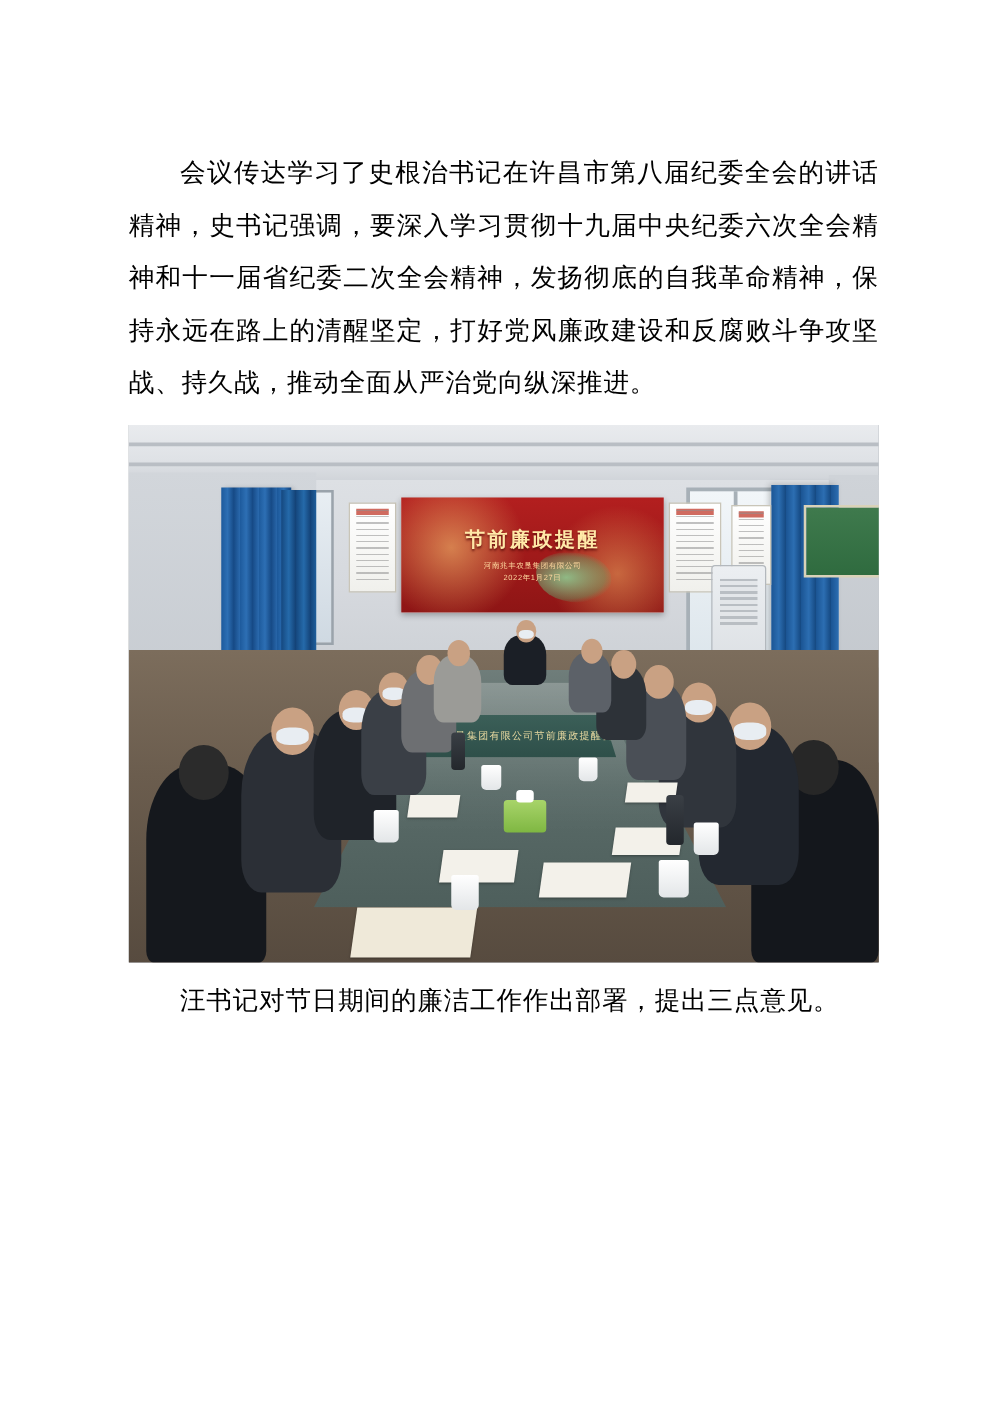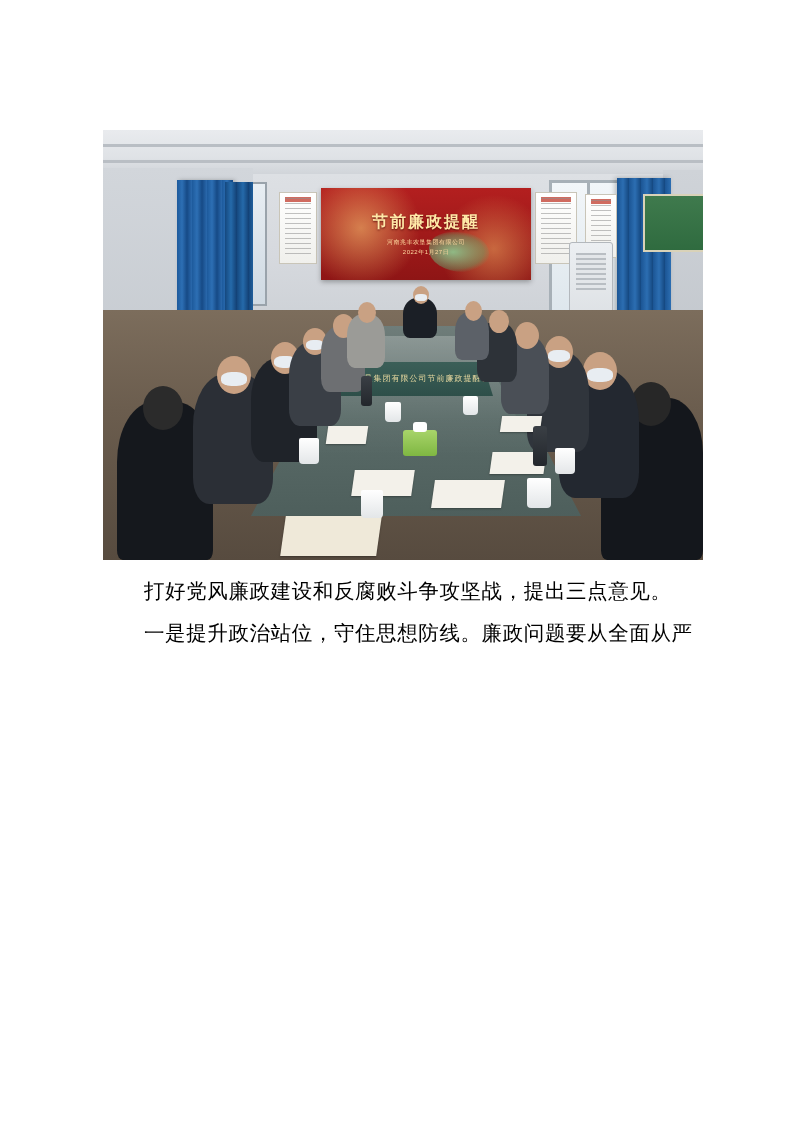--- a/index.html
+++ b/index.html
@@ -250,20 +250,21 @@
   .figure-inner { position: absolute; inset: 0; overflow: hidden; }
   
   .para + .para { margin-top: 0; }
 </style>
 </head>
 <body>
 
 <div class="page">
   <div class="doc-body">
 
+    <p class="para">会议传达学习了史根治书记在许昌市第八届纪委全会的讲话精神，史书记强调，要深入学习贯彻十九届中央纪委六次全会精神和十一届省纪委二次全会精神，发扬彻底的自我革命精神，保持永远在路上的清醒坚定，打好党风廉政建设和反腐败斗争攻坚战、持久战，推动全面从严治党向纵深推进。</p>
 
     <div class="figure">
       <div class="figure-inner">
         <div class="photo"></div>
 
         <div class="ceiling">
           <div class="beam" style="top:14px;"></div>
           <div class="beam" style="top:30px;"></div>
         </div>
 
@@ -372,17 +373,16 @@
         <div class="cup" style="left:424px; top:348px; width:24px; height:30px;"></div>
         <div class="cup" style="left:452px; top:318px; width:20px; height:26px;"></div>
         <div class="cup" style="left:282px; top:272px; width:16px; height:20px;"></div>
         <div class="cup" style="left:360px; top:266px; width:15px; height:19px;"></div>
 
         <div class="bottle" style="left:430px; top:296px; width:14px; height:40px;"></div>
         <div class="bottle" style="left:258px; top:246px; width:11px; height:30px;"></div>
       </div>
     </div>
 
-    <p class="para">打好党风廉政建设和反腐败斗争攻坚战，提出三点意见。</p>
-    <p class="para">一是提升政治站位，守住思想防线。廉政问题要从全面从严</p>
+    <p class="para">汪书记对节日期间的廉洁工作作出部署，提出三点意见。</p>
 
   </div>
 </div>
 
 </body></html>

